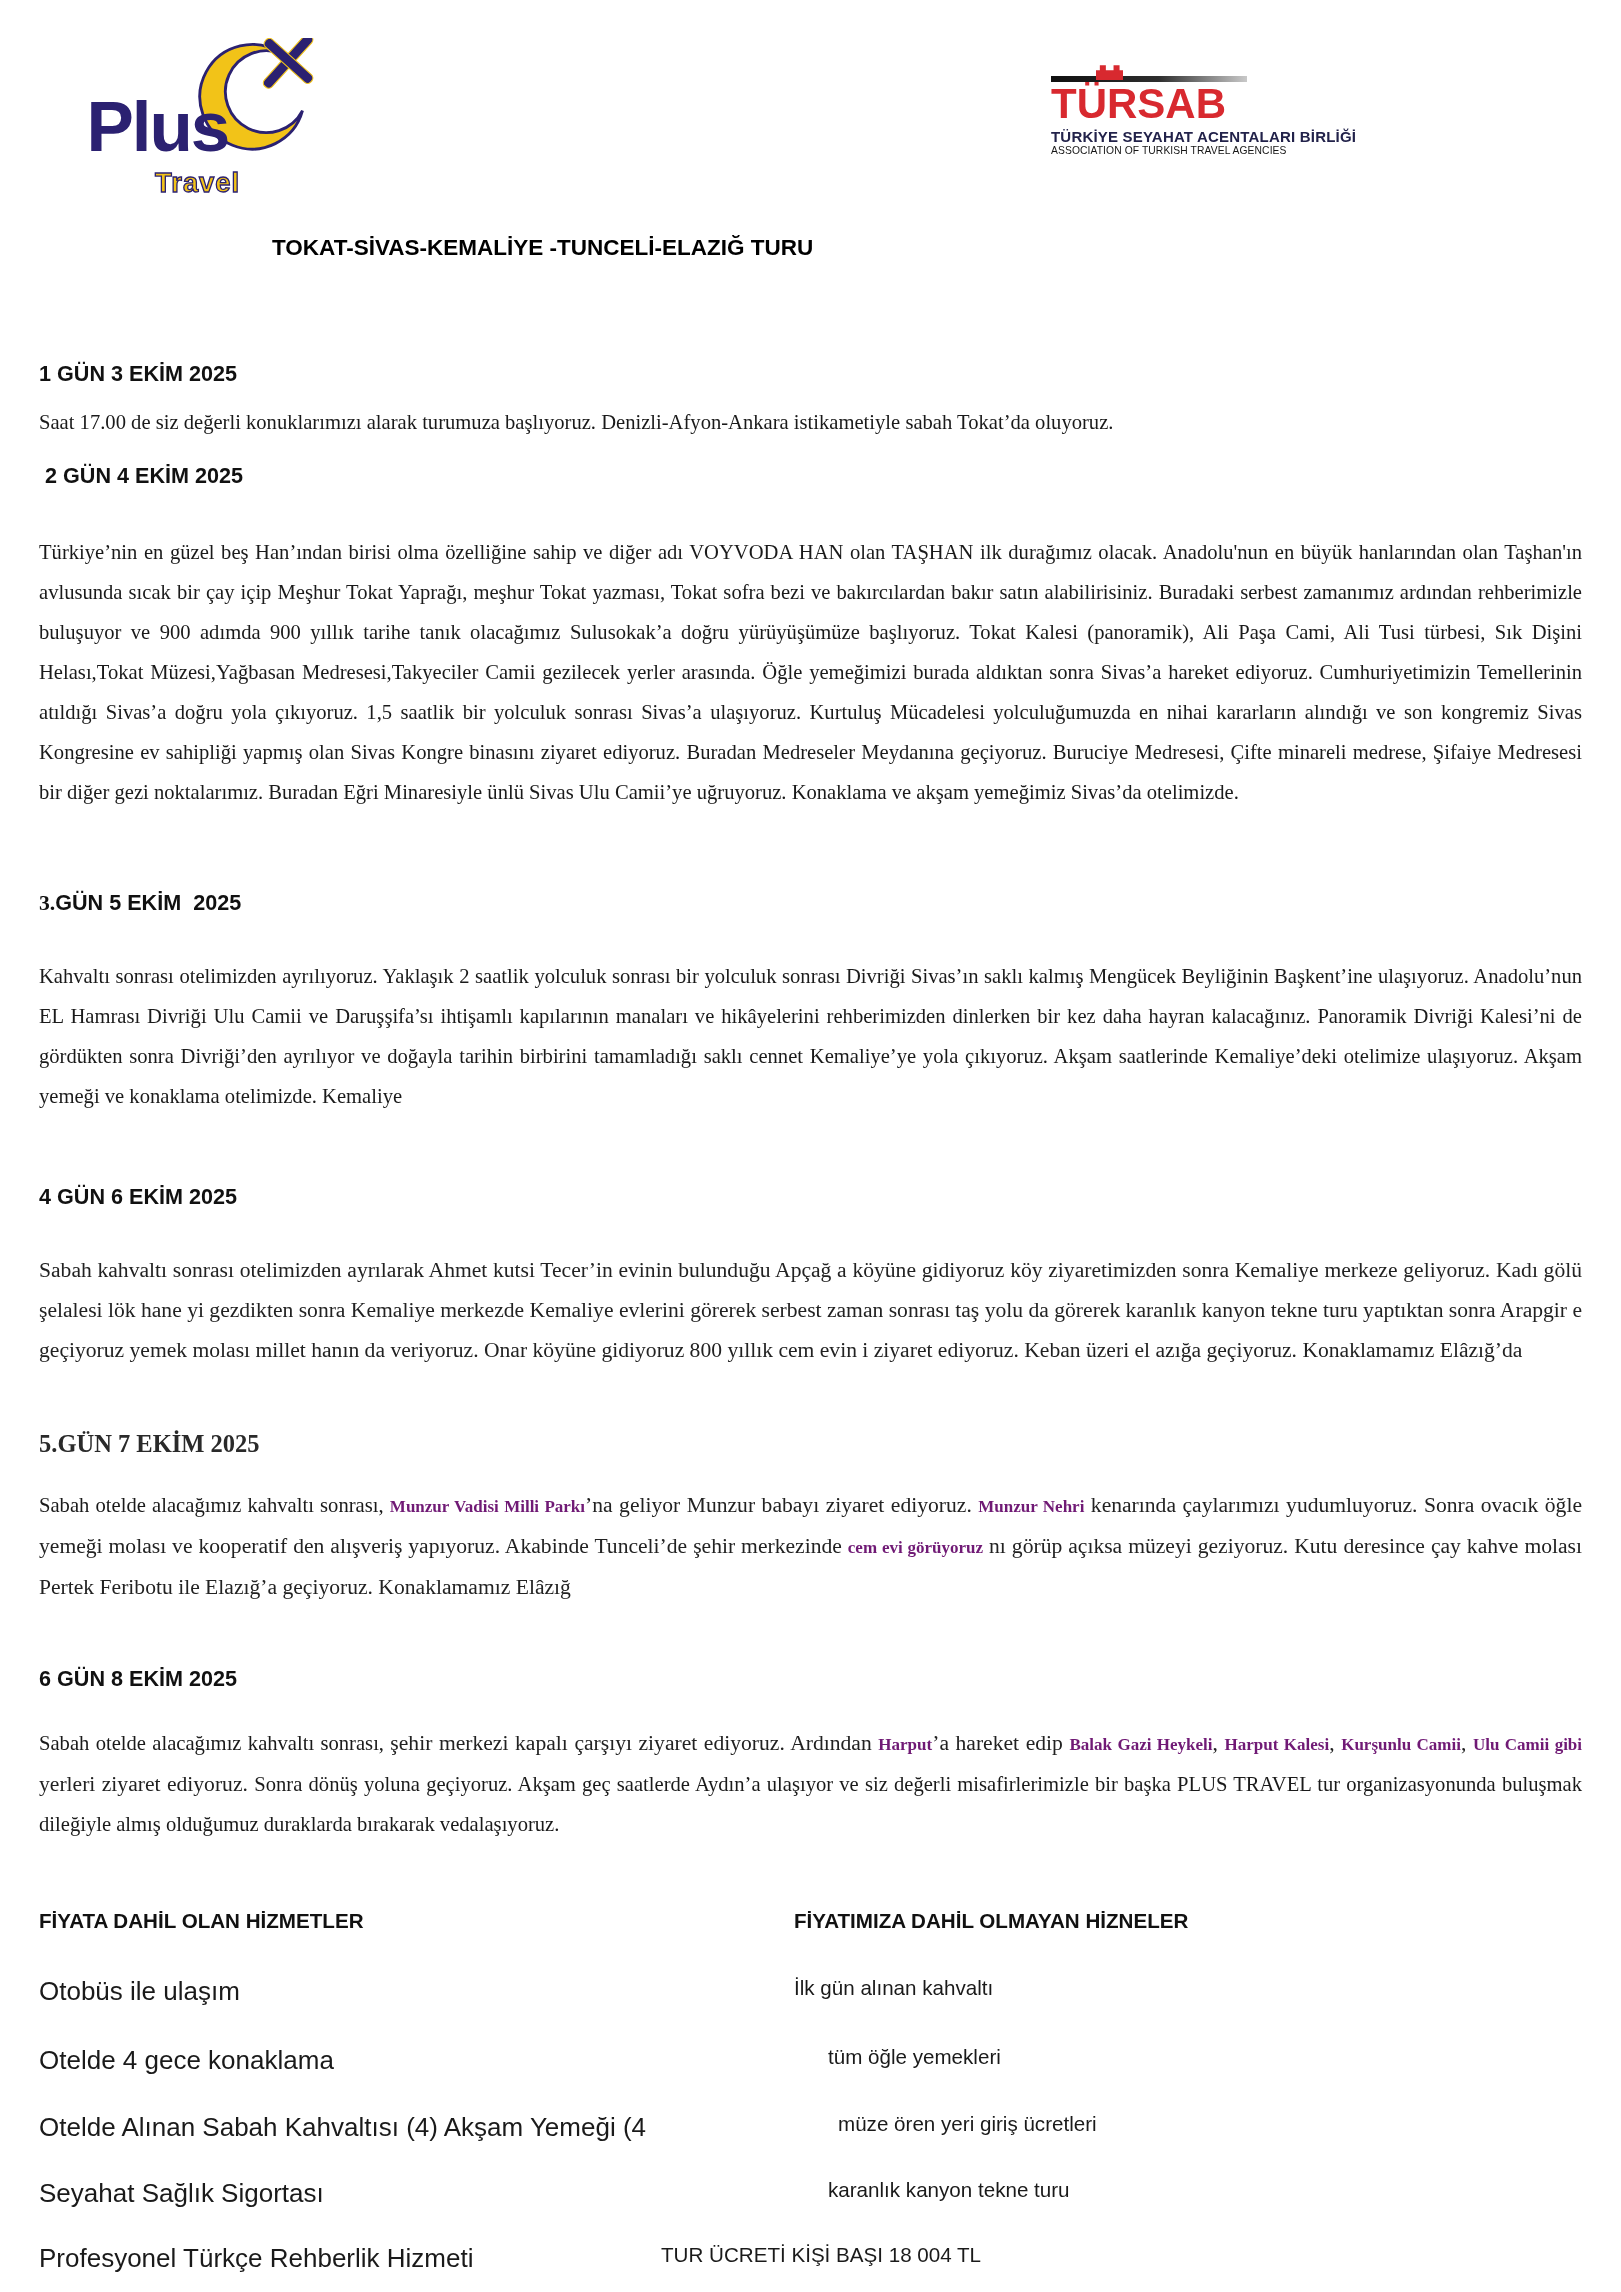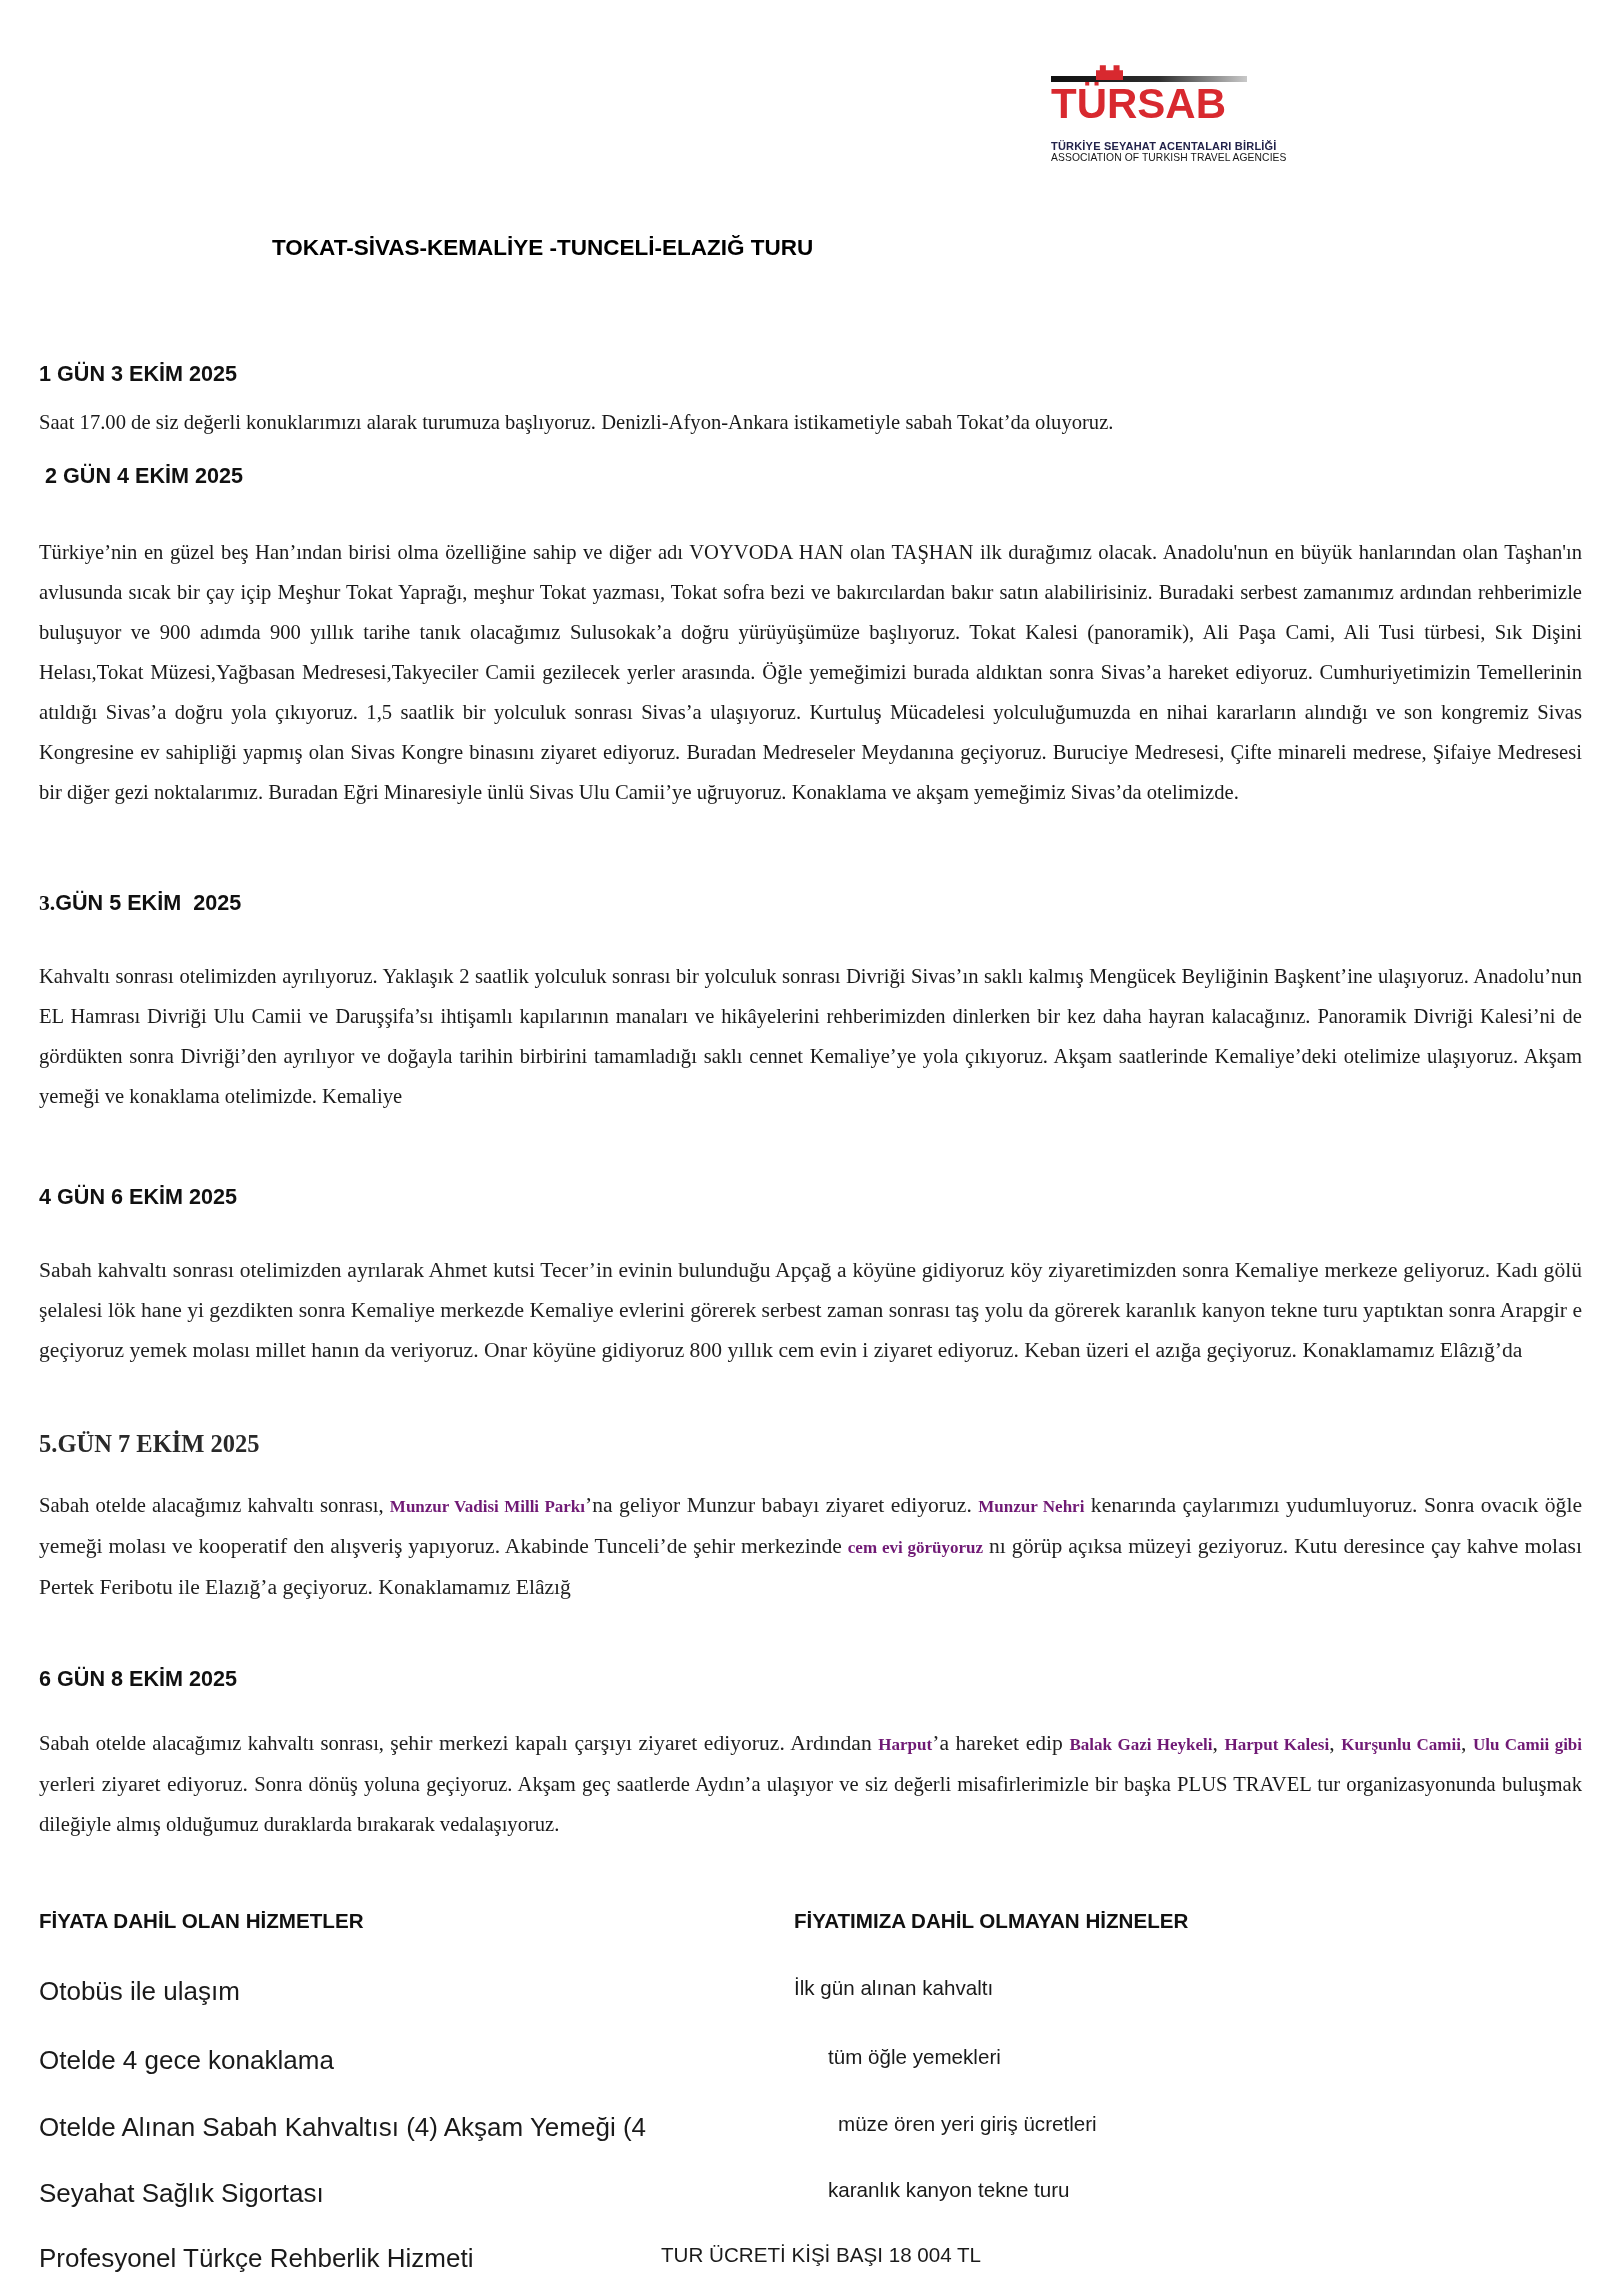--- a/index.html
+++ b/index.html
@@ -34,21 +34,21 @@
     margin-bottom:1px;
   }
   .tursab-tower{
     position:absolute;left:45px;top:-10.8px;width:27.4px;height:14.7px;background:#d8292f;
     clip-path:polygon(0 100%,0 35%,14% 35%,14% 0,36% 0,36% 35%,64% 35%,64% 0,86% 0,86% 35%,100% 35%,100% 100%);
   }
   .tursab-name{
     font-size:42px;font-weight:bold;color:#d8292f;line-height:1.02;
     letter-spacing:0;
   }
-  .tursab-line1{font-size:11px;font-weight:bold;color:#22224a;letter-spacing:0.2px;margin-top:14px;white-space:nowrap;}
+  .tursab-line1{font-size:15px;font-weight:bold;color:#22224a;letter-spacing:0.2px;margin-top:2px;white-space:nowrap;}
   .tursab-line2{font-size:10.3px;color:#151515;letter-spacing:0.1px;white-space:nowrap;}
   
   .doc-title{
     position:absolute;left:272px;top:235px;margin:0;
     font-size:22.5px;font-weight:bold;color:#000;
     white-space:pre;
   }
   
   .day-heading{
     position:absolute;left:39px;right:39px;
@@ -74,20 +74,31 @@
   .pr-head.right{left:794px;}
   .pr-row{position:absolute;left:39px;right:39px;height:29px;}
   .pr-left{position:absolute;left:0;font-size:26px;color:#1a1a1a;white-space:nowrap;}
   .pr-right{position:absolute;font-size:20.6px;color:#1a1a1a;white-space:nowrap;}
 </style>
 </head>
 <body>
 
 <div class="page">
 
+  <div class="logo-plus">
+    <svg class="plus-mark" viewBox="0 0 120 110" aria-hidden="true">
+      <path d="M 86,14 A 46,46 0 1 0 104,64 A 36,36 0 1 1 86,14 Z" fill="#f2c318" stroke="#2b2171" stroke-width="2.5"></path>
+      <g transform="rotate(42 90 22)" fill="#2b2171" stroke="#f2c318" stroke-width="1">
+        <rect x="85.5" y="-10" width="9" height="60" rx="4"></rect>
+        <rect x="63" y="15" width="54" height="9" rx="4"></rect>
+      </g>
+    </svg>
+    <div class="plus-word">Plus</div>
+    <div class="travel-word">Travel</div>
+  </div>
 
   <div class="logo-tursab">
     <div class="tursab-bar">
       <div class="tursab-tower"></div>
     </div>
     <div class="tursab-name">TÜRSAB</div>
     <div class="tursab-line1">TÜRKİYE SEYAHAT ACENTALARI BİRLİĞİ</div>
     <div class="tursab-line2">ASSOCIATION OF TURKISH TRAVEL AGENCIES</div>
   </div>
 

